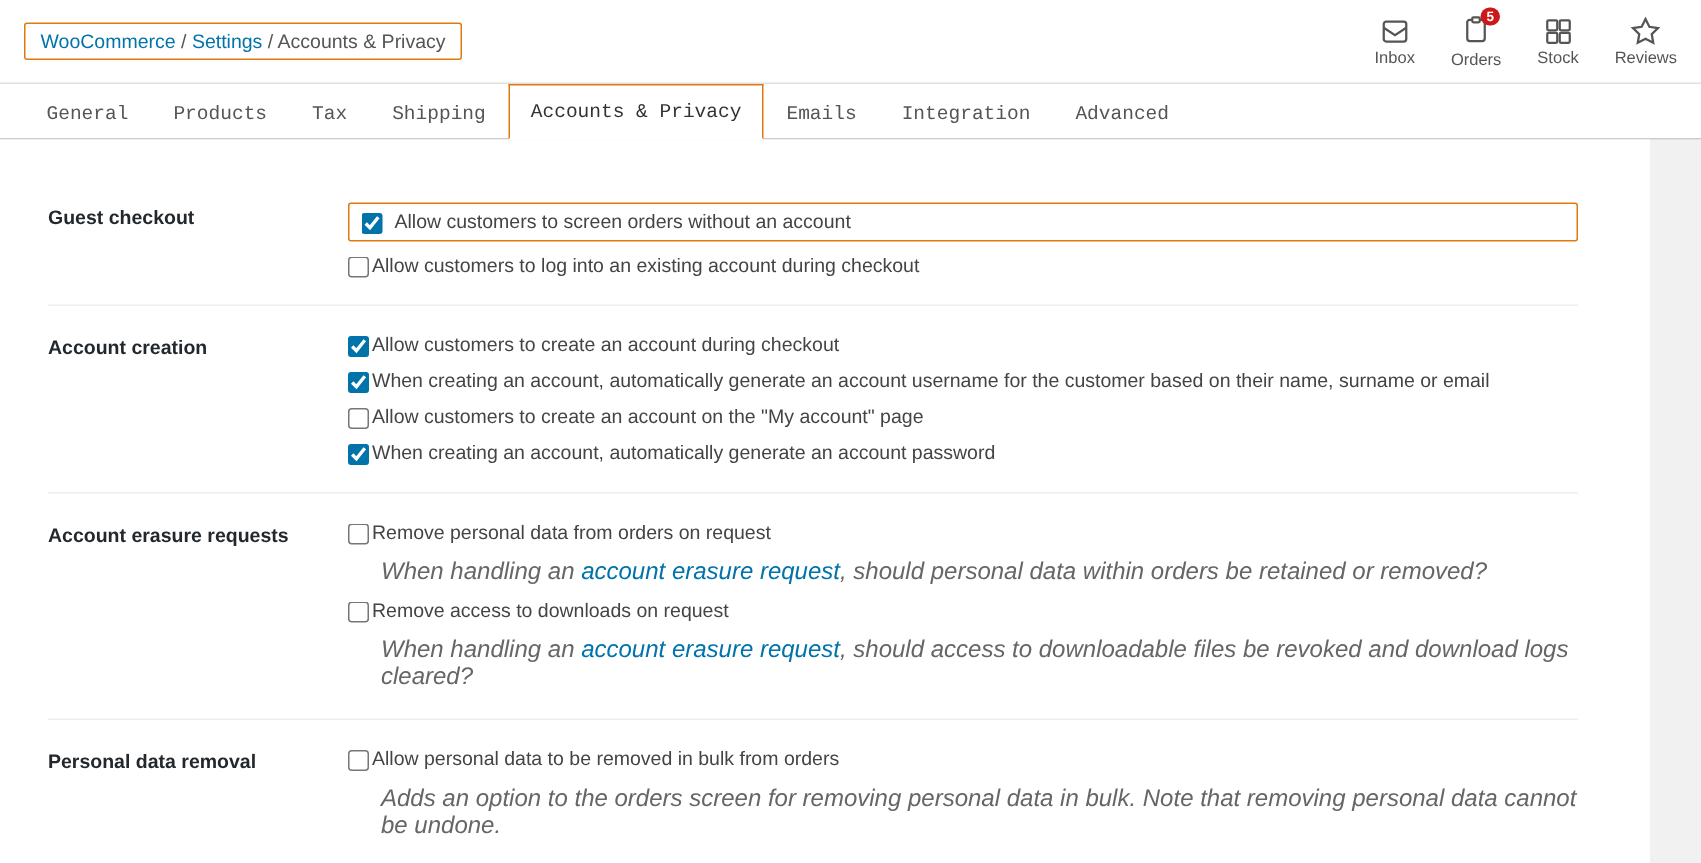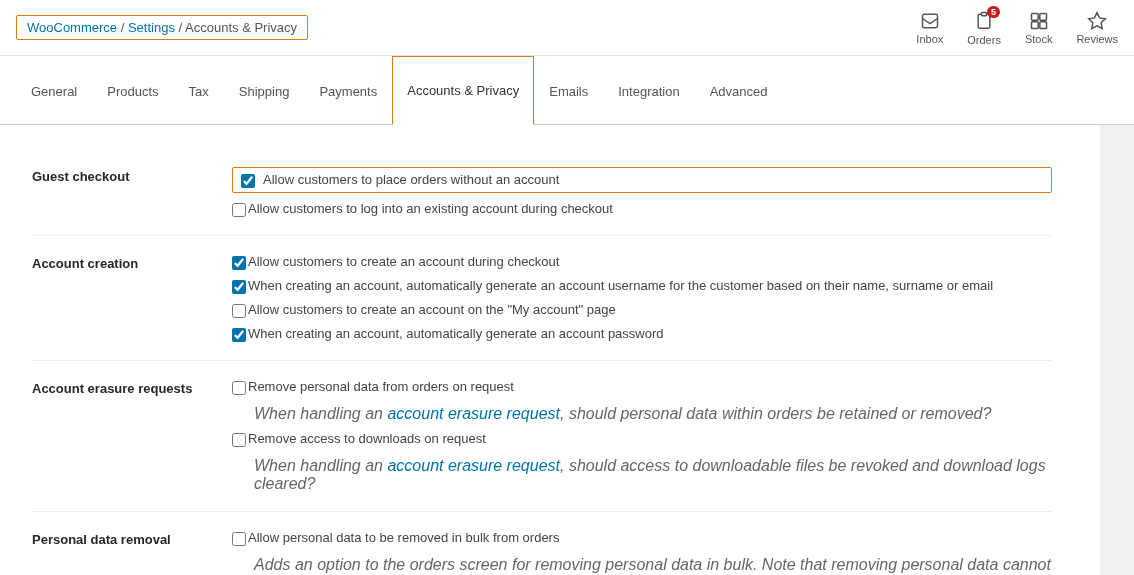--- a/index.html
+++ b/index.html
@@ -52,28 +52,29 @@
     
     .tab-nav {
       background: #fff;
       border-bottom: 1px solid #ccc;
       display: flex;
       align-items: flex-end;
       padding: 0 16px;
       gap: 0;
     }
     .tab {
-      padding: 26px 14px;
+      padding: 10px 14px;
       font-size: 13px;
       color: #555;
       cursor: pointer;
       border: 1px solid transparent;
       border-bottom: none;
       margin-bottom: -1px;
       background: transparent;
+      font-family: Liberation Mono, monospace;
     }
     .tab.active {
       border: 1.5px solid #e07a10;
       border-bottom: 1px solid #fff;
       color: #333;
       background: #fff;
       font-weight: 500;
     }
 
     
@@ -208,35 +209,34 @@
       <span>Reviews</span>
     </div>
   </div>
 </div>
 
 <div class="tab-nav">
   <div class="tab">General</div>
   <div class="tab">Products</div>
   <div class="tab">Tax</div>
   <div class="tab">Shipping</div>
-  <div class="tab">Payments</div>
   <div class="tab active">Accounts &amp; Privacy</div>
   <div class="tab">Emails</div>
   <div class="tab">Integration</div>
   <div class="tab">Advanced</div>
 </div>
 
 <div class="main-content">
 
   <div class="settings-section">
     <div class="settings-label">Guest checkout</div>
     <div class="settings-controls">
       <div class="highlighted-checkbox-row">
         <input type="checkbox" id="allow-guest-orders" checked="" style="">
-        <label for="allow-guest-orders">Allow customers to place orders without an account</label>
+        <label for="allow-guest-orders">Allow customers to screen orders without an account</label>
       </div>
       <div class="checkbox-row">
         <input type="checkbox" id="allow-log-existing" style="">
         <label for="allow-log-existing">Allow customers to log into an existing account during checkout</label>
       </div>
     </div>
   </div>
 
   <div class="settings-section">
     <div class="settings-label">Account creation</div>

